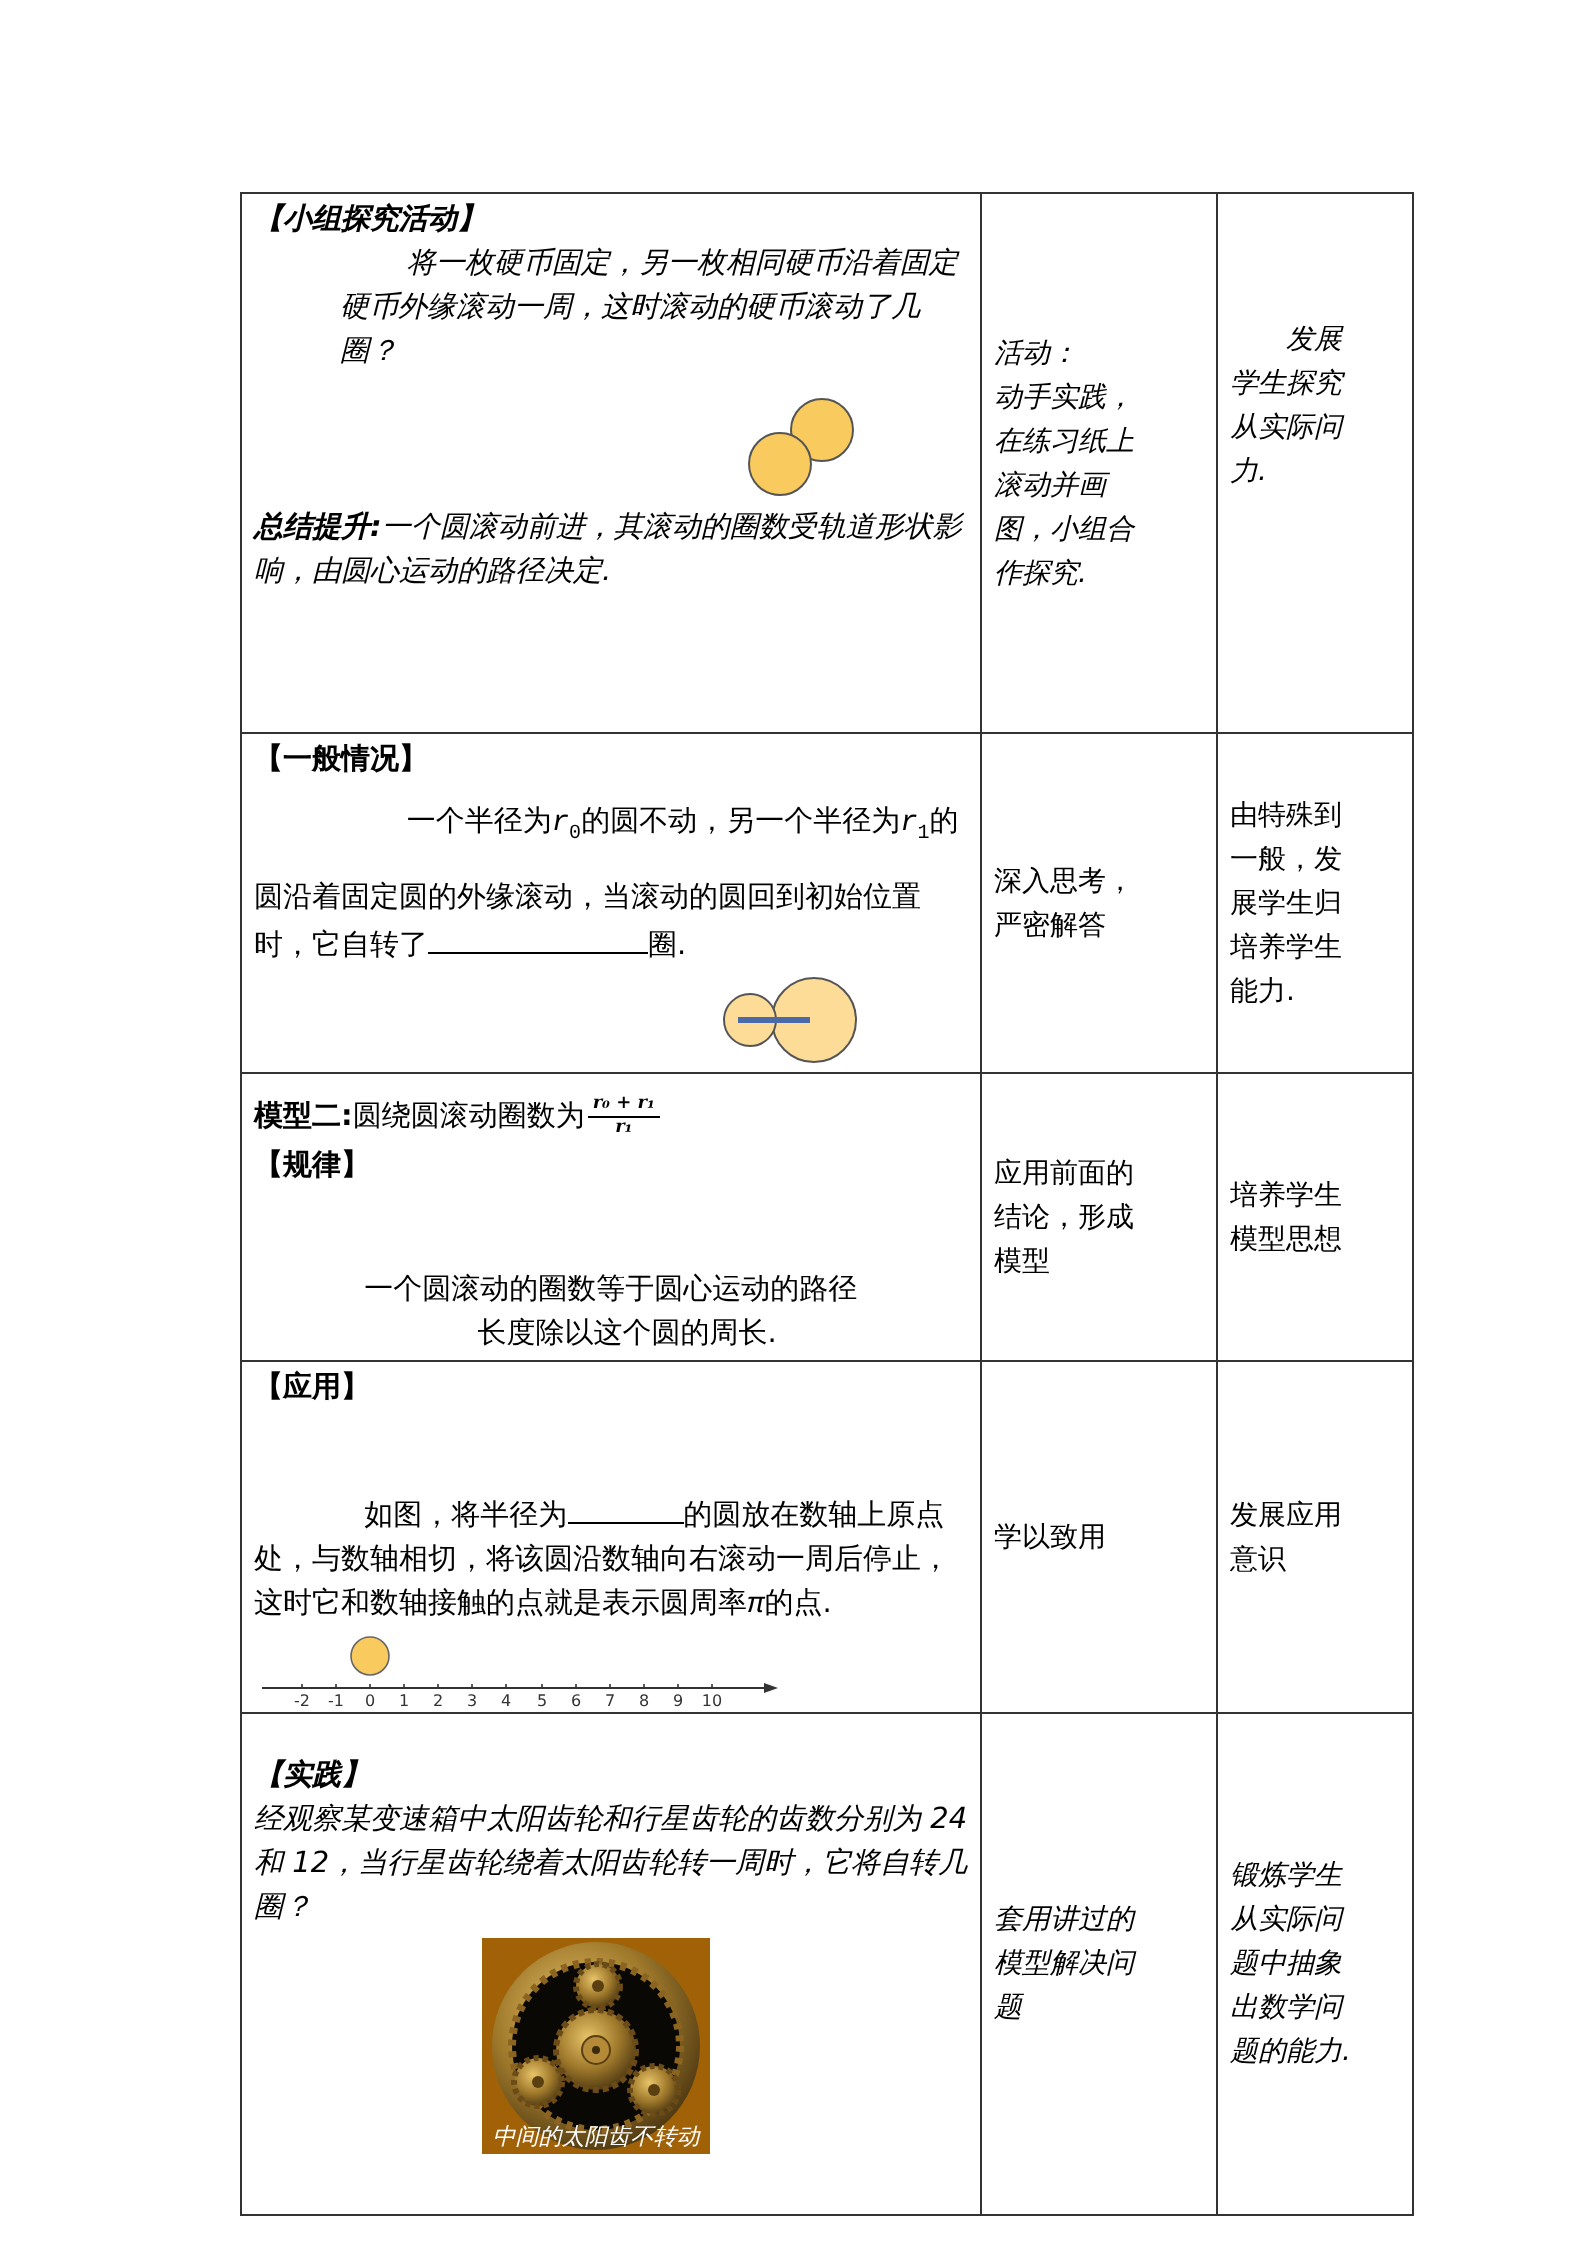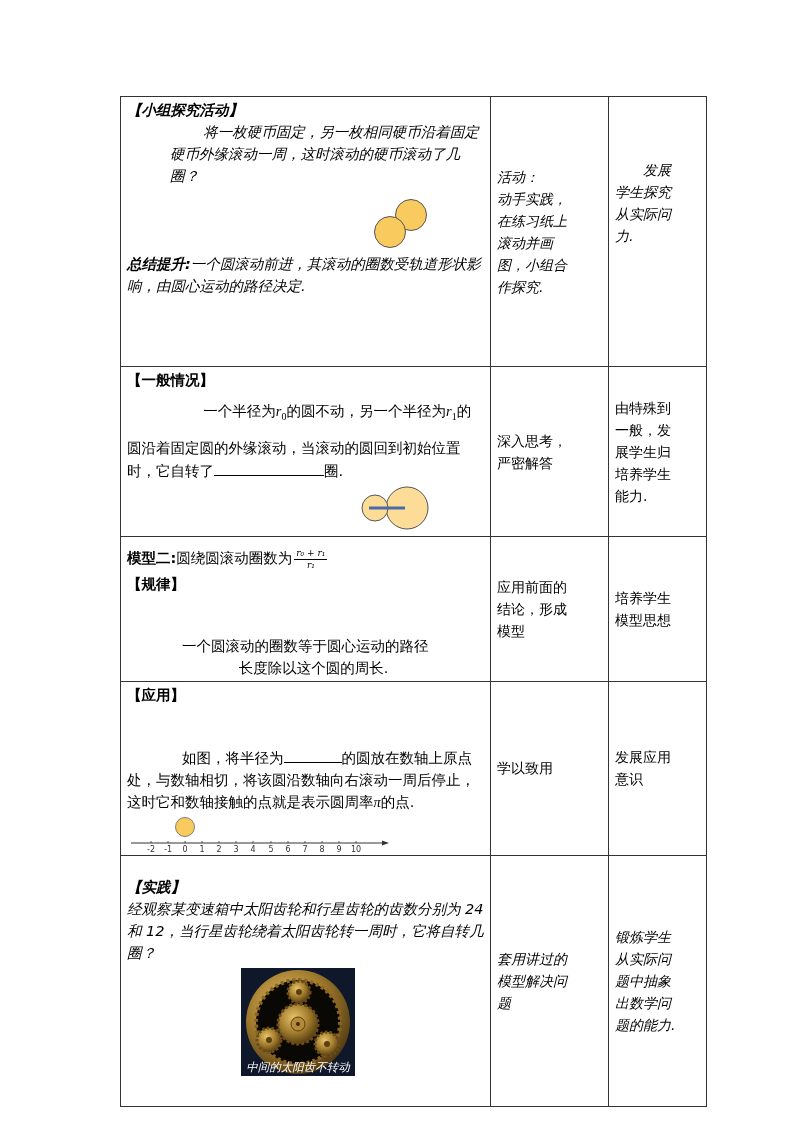--- a/index.html
+++ b/index.html
@@ -15,28 +15,28 @@
   .row1 td { height: 207px; font-style: italic; }
   .row2 td { height: 165px; }
   .row3 td { height: 103px; }
   .row4 td { height: 143px; }
   .row5 td { height: 228px; font-style: italic; }
   .head { font-weight: bold; font-family: "DejaVu Serif", "Liberation Serif", serif; }
   .indent { text-indent: 2.3em; margin-left: 43px; }
   .indent3 { text-indent: 3.8em; margin-top: 40px; }
   .bold { font-weight: bold; }
   .blank { display: inline-block; border-bottom: 1px solid #000; height: 16px; vertical-align: baseline; }
-  .math { font-family: Liberation Serif, serif; font-style: italic; }
+  .math { font-family: Liberation Mono, monospace; font-style: italic; }
   .math sub { font-style: normal; font-size: 10px; }
   .frac { display: inline-block; vertical-align: middle; text-align: center; font-size: 9px; line-height: 11px;
-          font-family: "DejaVu Serif", "Liberation Serif", serif; font-style: italic; margin-left: 2px; }
+          font-family: "DejaVu Serif", "Liberation Serif", serif; font-style: italic; margin-left: 2px; font-weight: bold; }
   .frac .num { display: block; border-bottom: 1px solid #000; padding: 0 2px; }
   .frac .den { display: block; }
   .fig { position: relative; }
-  .gear-box { position: relative; width: 114px; height: 108px; background: #0f172a; margin-left: 114px; margin-top: 4px; overflow: hidden; }
+  .gear-box { position: relative; width: 114px; height: 108px; background: #a16207; margin-left: 114px; margin-top: 4px; overflow: hidden; }
   .gear-caption { position: absolute; left: 0; right: 0; bottom: 2px; color: #fff; font-size: 11.5px; text-align: center; line-height: 14px; }
   .sidetext { font-size: 14px; line-height: 22px; }
   .axis-label { font-size: 8px; fill: #333; font-family: "DejaVu Sans", sans-serif; }
 </style>
 </head>
 <body>
 
 <div class="page">
 <table class="lesson">
 

